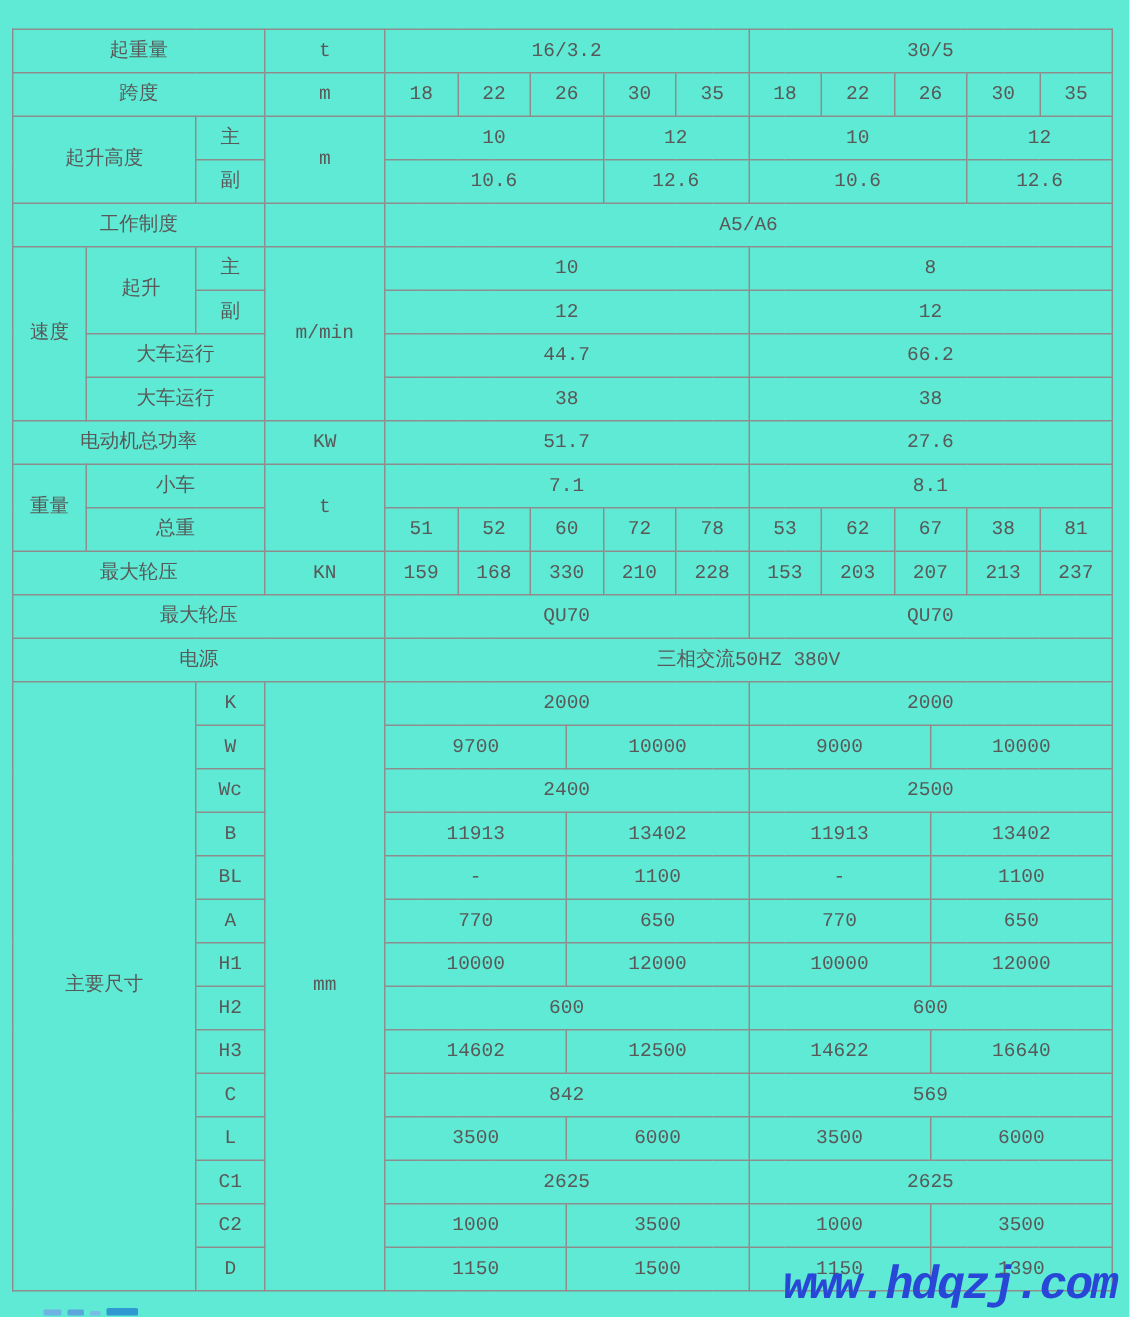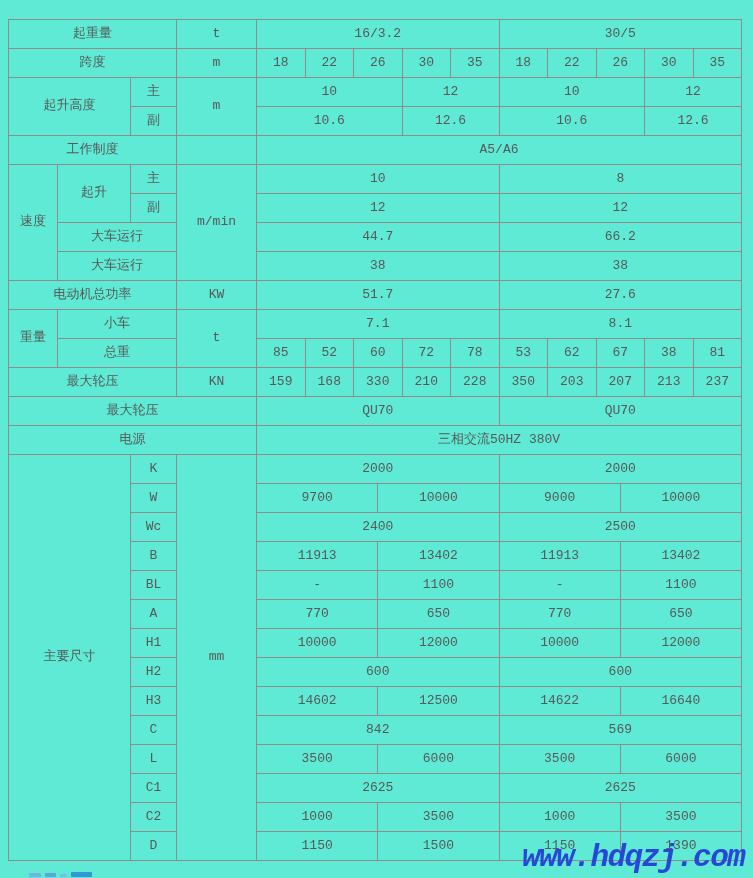--- a/index.html
+++ b/index.html
@@ -149,41 +149,41 @@
     <tr>
       <td rowspan="2">重量</td>
       <td colspan="2">小车</td>
       <td rowspan="2">t</td>
       <td colspan="10">7.1</td>
       <td colspan="10">8.1</td>
     </tr>
 
     <tr>
       <td colspan="2">总重</td>
-      <td colspan="2">85</td>
+      <td colspan="2">51</td>
       <td colspan="2">52</td>
       <td colspan="2">60</td>
       <td colspan="2">72</td>
       <td colspan="2">78</td>
       <td colspan="2">53</td>
       <td colspan="2">62</td>
       <td colspan="2">67</td>
       <td colspan="2">38</td>
       <td colspan="2">81</td>
     </tr>
 
     <tr>
       <td colspan="3">最大轮压</td>
       <td>KN</td>
       <td colspan="2">159</td>
       <td colspan="2">168</td>
       <td colspan="2">330</td>
       <td colspan="2">210</td>
       <td colspan="2">228</td>
-      <td colspan="2">350</td>
+      <td colspan="2">153</td>
       <td colspan="2">203</td>
       <td colspan="2">207</td>
       <td colspan="2">213</td>
       <td colspan="2">237</td>
     </tr>
 
     <tr>
       <td colspan="4">最大轮压</td>
       <td colspan="10">QU70</td>
       <td colspan="10">QU70</td>

